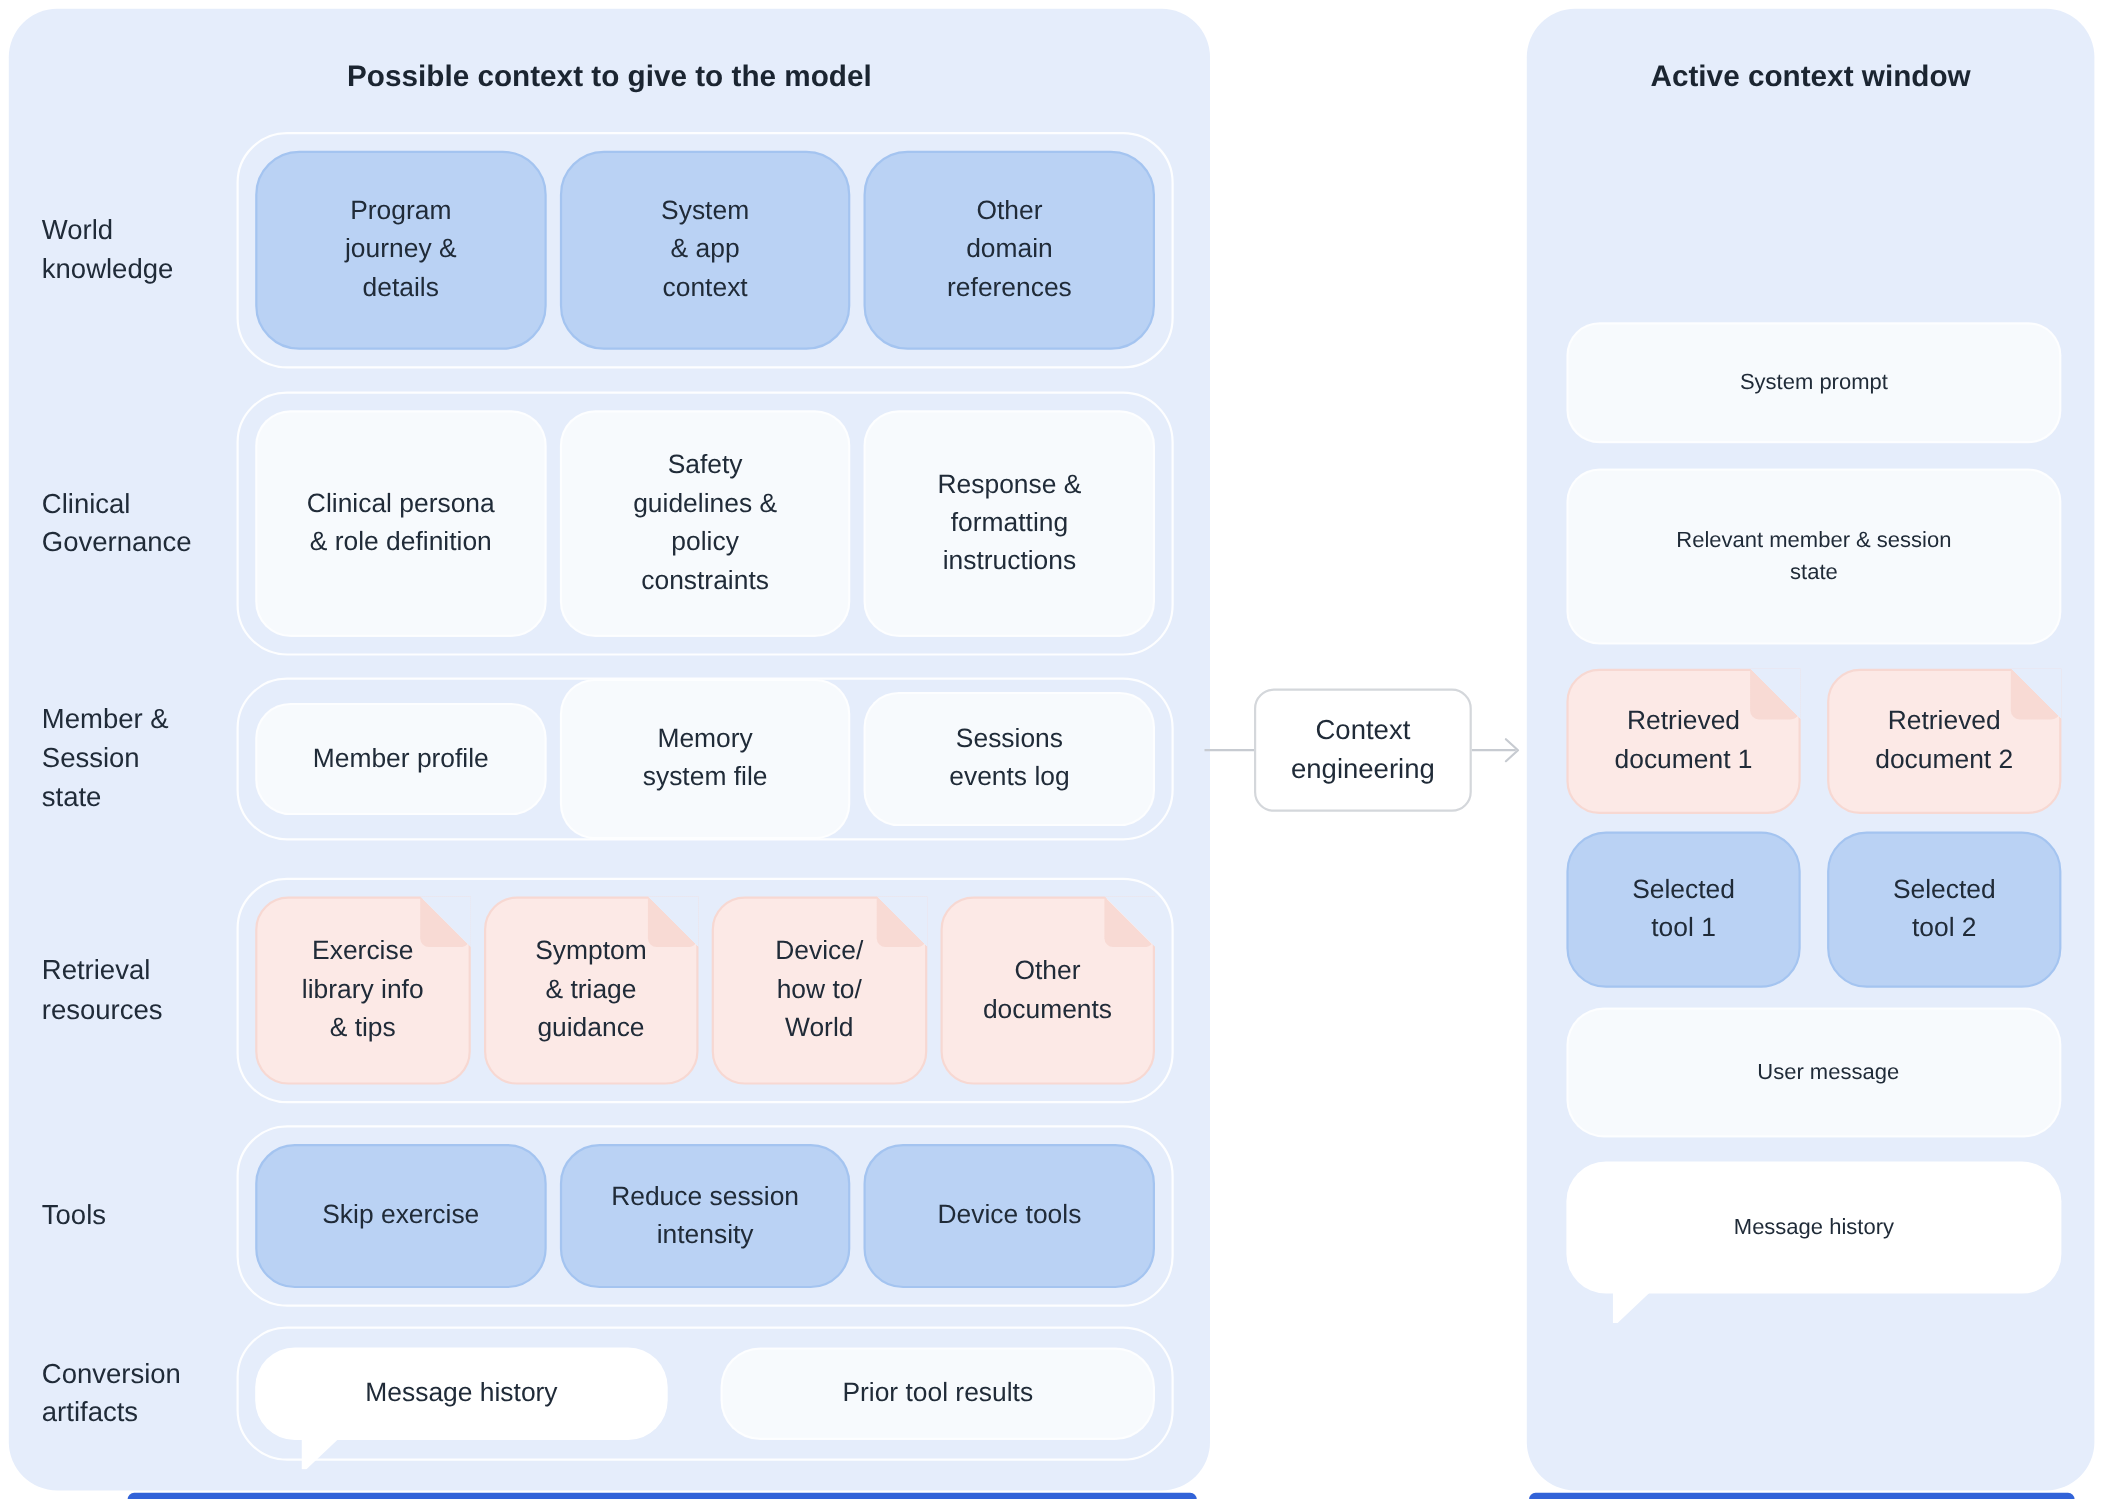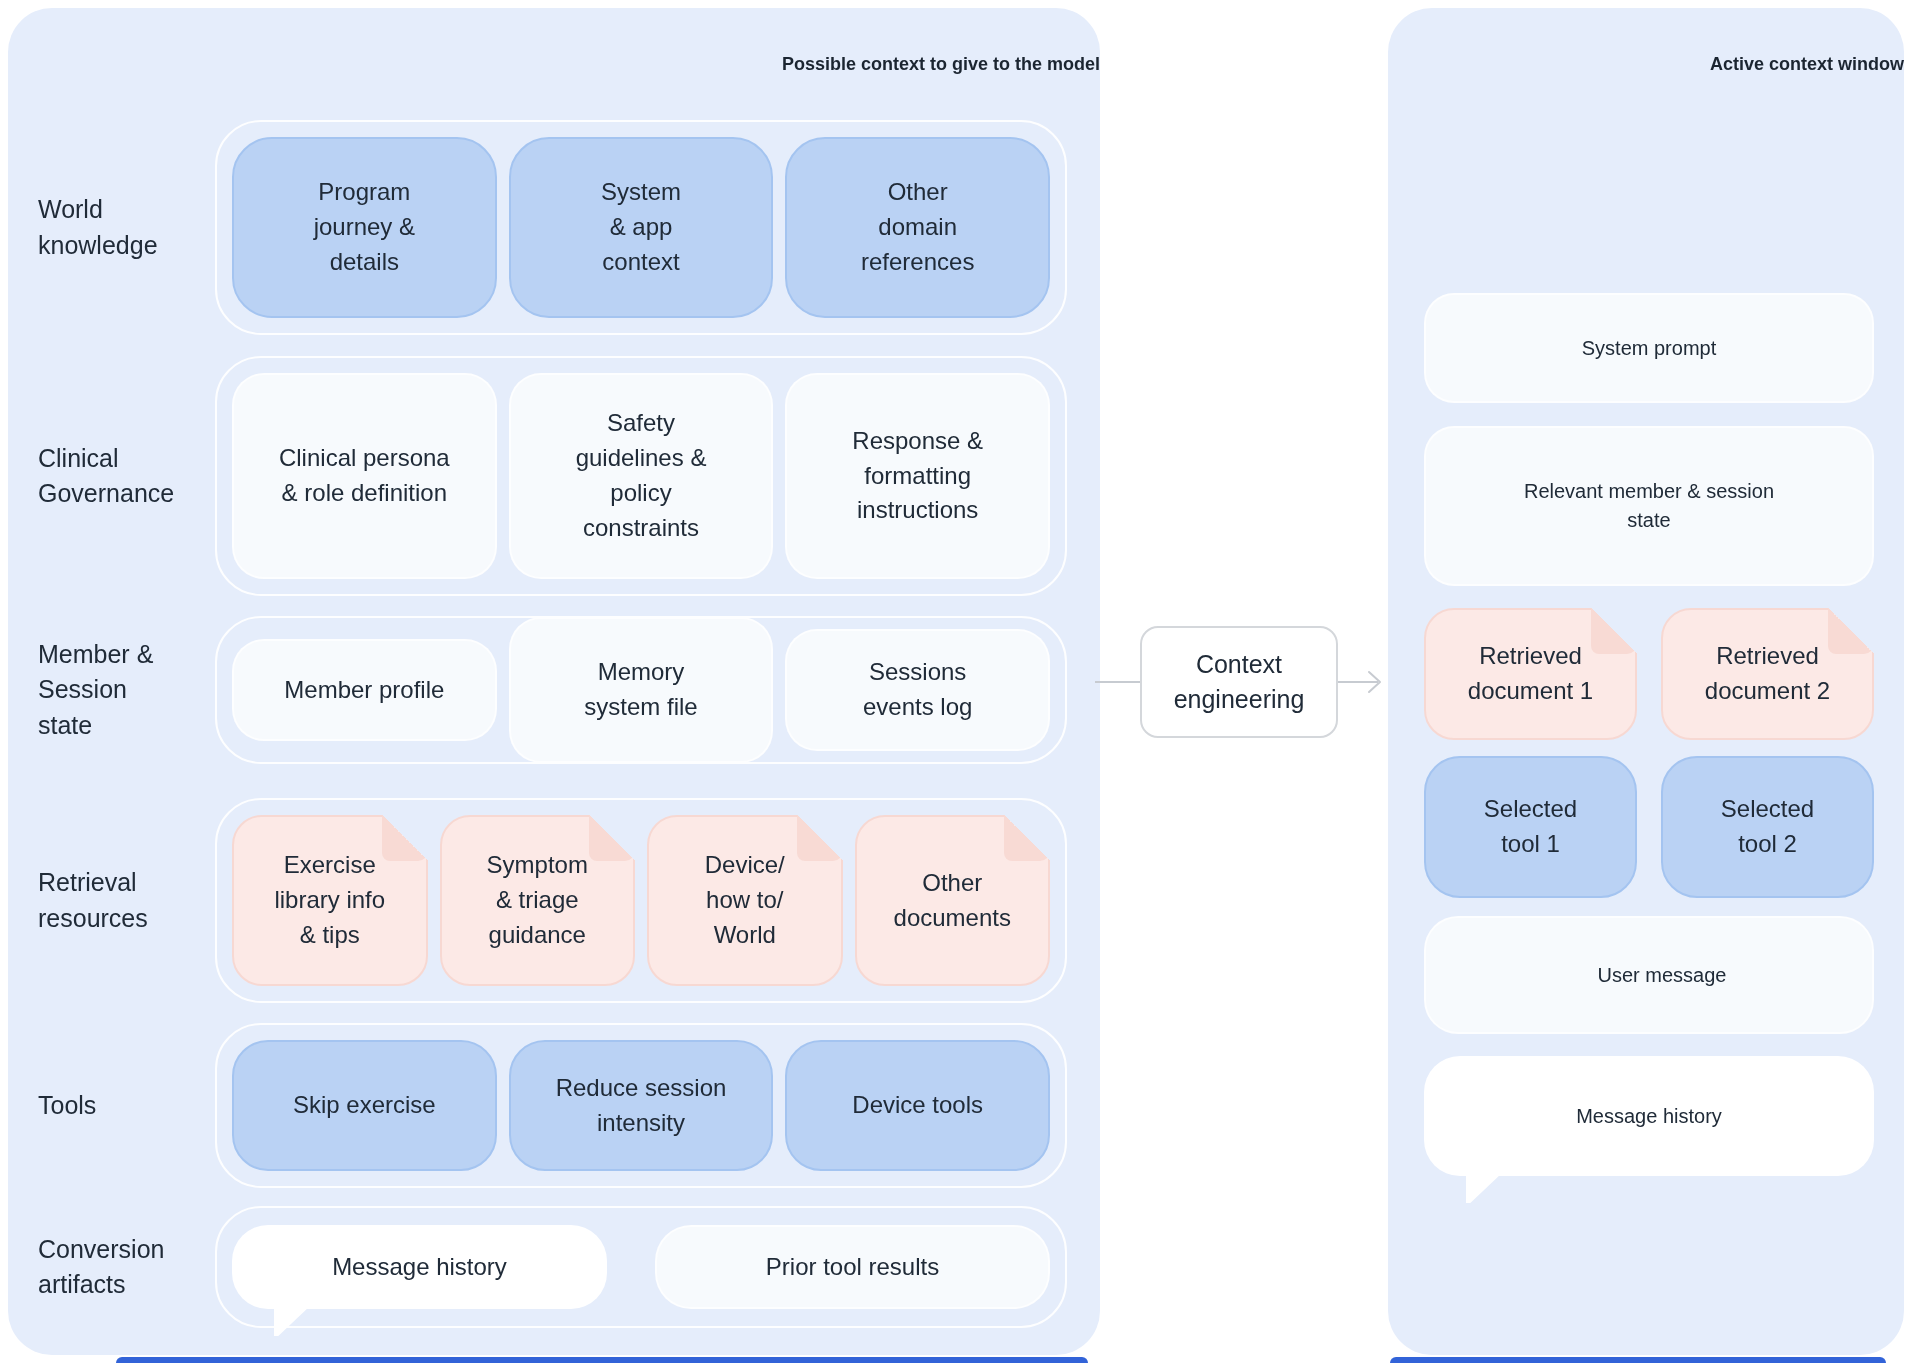--- a/index.html
+++ b/index.html
@@ -17,22 +17,22 @@
   }
   *{margin:0;padding:0;box-sizing:border-box;}
   html,body{background:#ffffff;}
   body{font-family:"Liberation Sans","DejaVu Sans",sans-serif;color:var(--text);}
   .canvas{position:relative;width:1920px;height:1363px;background:#ffffff;overflow:hidden;}
 
   .panel{position:absolute;top:8px;background:var(--panel);border-radius:44px;}
   .panel.left{left:8px;width:1092px;height:1347px;}
   .panel.right{left:1388px;width:516px;height:1347px;}
 
-  .panel-title{position:absolute;left:0;right:0;top:46px;text-align:right;
-    font-size:18px;font-weight:700;color:#1b2531;}
+  .panel-title{position:absolute;left:0;right:0;top:46px;text-align:center;
+    font-size:27px;font-weight:700;color:#1b2531;}
 
   
   .row{position:absolute;left:0;right:0;}
   .row-label{position:absolute;left:30px;width:178px;top:0;bottom:0;
     display:flex;align-items:center;font-size:25px;line-height:1.42;white-space:pre-line;}
   .group{position:absolute;left:207px;right:33px;top:0;bottom:0;
     border:2.5px solid rgba(255,255,255,0.92);border-radius:46px;
     display:flex;gap:12px;padding:15px;align-items:stretch;}
   .group.center{align-items:center;}
 

